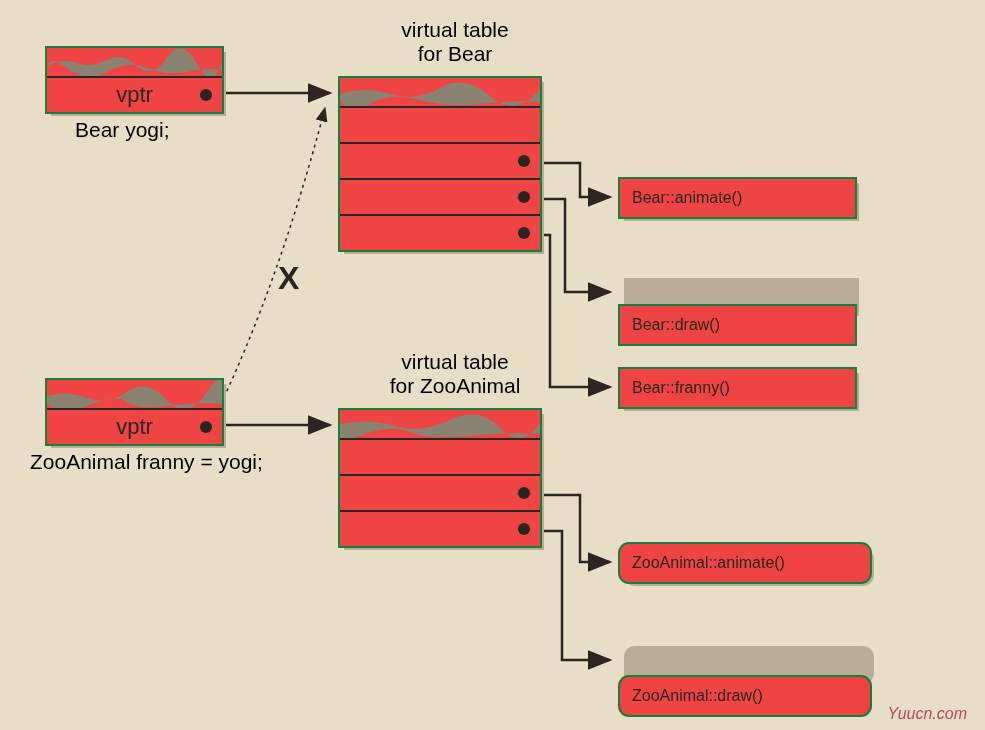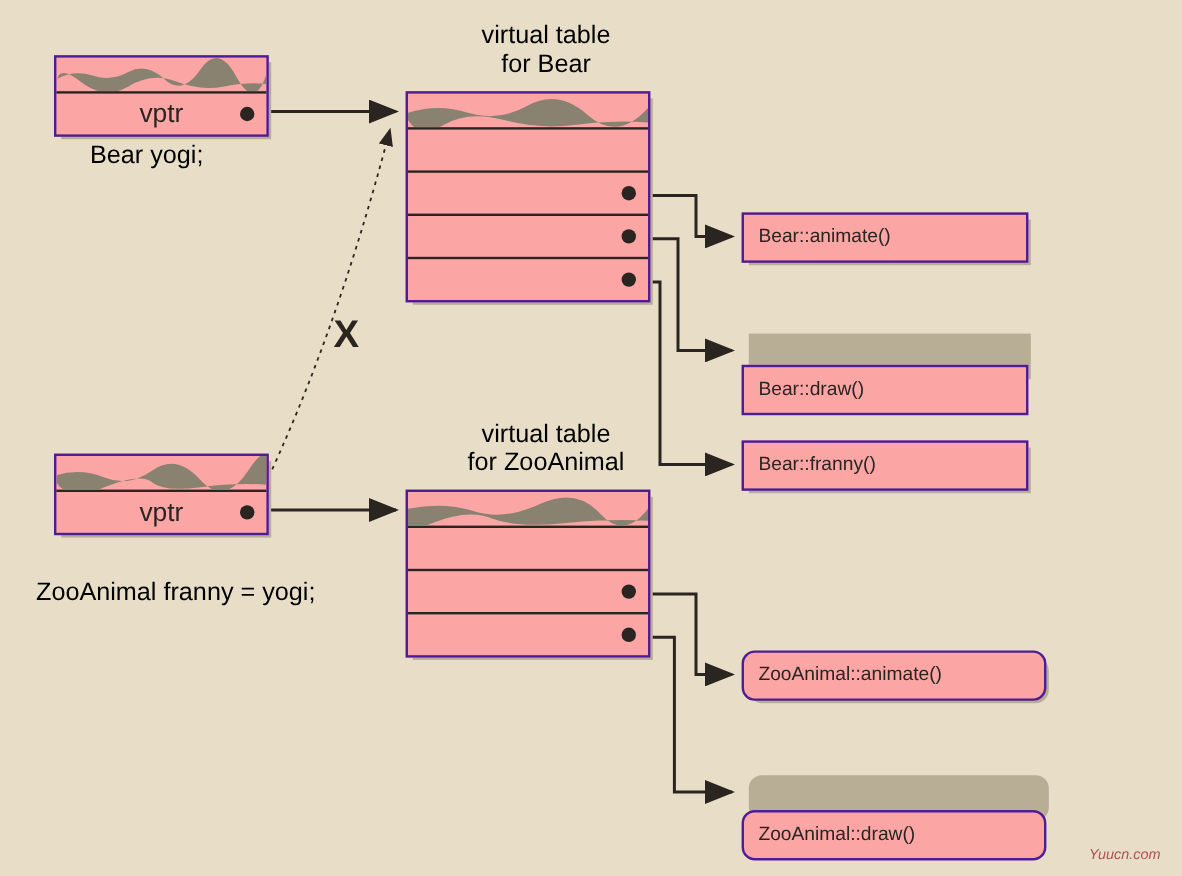--- a/index.html
+++ b/index.html
@@ -17,22 +17,22 @@
       width: 100%;
       height: 100%;
     }
     svg {
       position: absolute;
       top: 0;
       left: 0;
     }
     .box {
       position: absolute;
-      border: 2px solid #4c1d95;
-      background: #fca5a5;
+      border: 2px solid #15803d;
+      background: #ef4444;
     }
     .box-shadow {
       position: absolute;
       background: #b8ad95;
     }
     .vptr-box {
       width: 175px;
     }
     .vtable-box {
       width: 200px;
@@ -93,21 +93,21 @@
       height: 100%;
       display: flex;
       align-items: center;
       padding-left: 12px;
       font-size: 16px;
       color: #2a2520;
       box-sizing: border-box;
     }
     .watermark {
       position: absolute;
-      font-size: 12px;
+      font-size: 16px;
       color: #b05050;
       font-style: italic;
     }
     .xmark {
       position: absolute;
       font-size: 32px;
       font-weight: bold;
       color: #2a2520;
     }
   </style>
@@ -159,21 +159,21 @@
     <div class="wavy-header">
       <svg class="wavy-svg" viewBox="0 0 175 28" preserveAspectRatio="none">
         <path d="M0,16 Q20,10 40,18 T80,12 T120,20 T160,12 T175,18 L175,24 Q150,22 120,26 T80,22 T40,26 T0,22 Z" fill="#8a8270"></path>
       </svg>
     </div>
     <div class="row">
       <span class="vptr-text">vptr</span>
       <span class="dot"></span>
     </div>
   </div>
-  <div class="label" style="left:30px; top:450px;margin-top:32px;">ZooAnimal franny = yogi;</div>
+  <div class="label" style="left:30px; top:450px;">ZooAnimal franny = yogi;</div>
 
   <div class="xmark" style="left:278px; top:260px;">X</div>
 
   <div class="label" style="left:370px; top:18px; width:170px;">
     <span>virtual table</span><br>
     <span>for Bear</span>
   </div>
   <div class="box-shadow" style="left:344px; top:82px; width:200px; height:172px;"></div>
   <div class="box vtable-box" style="left:338px; top:76px;">
     <div class="wavy-header">

